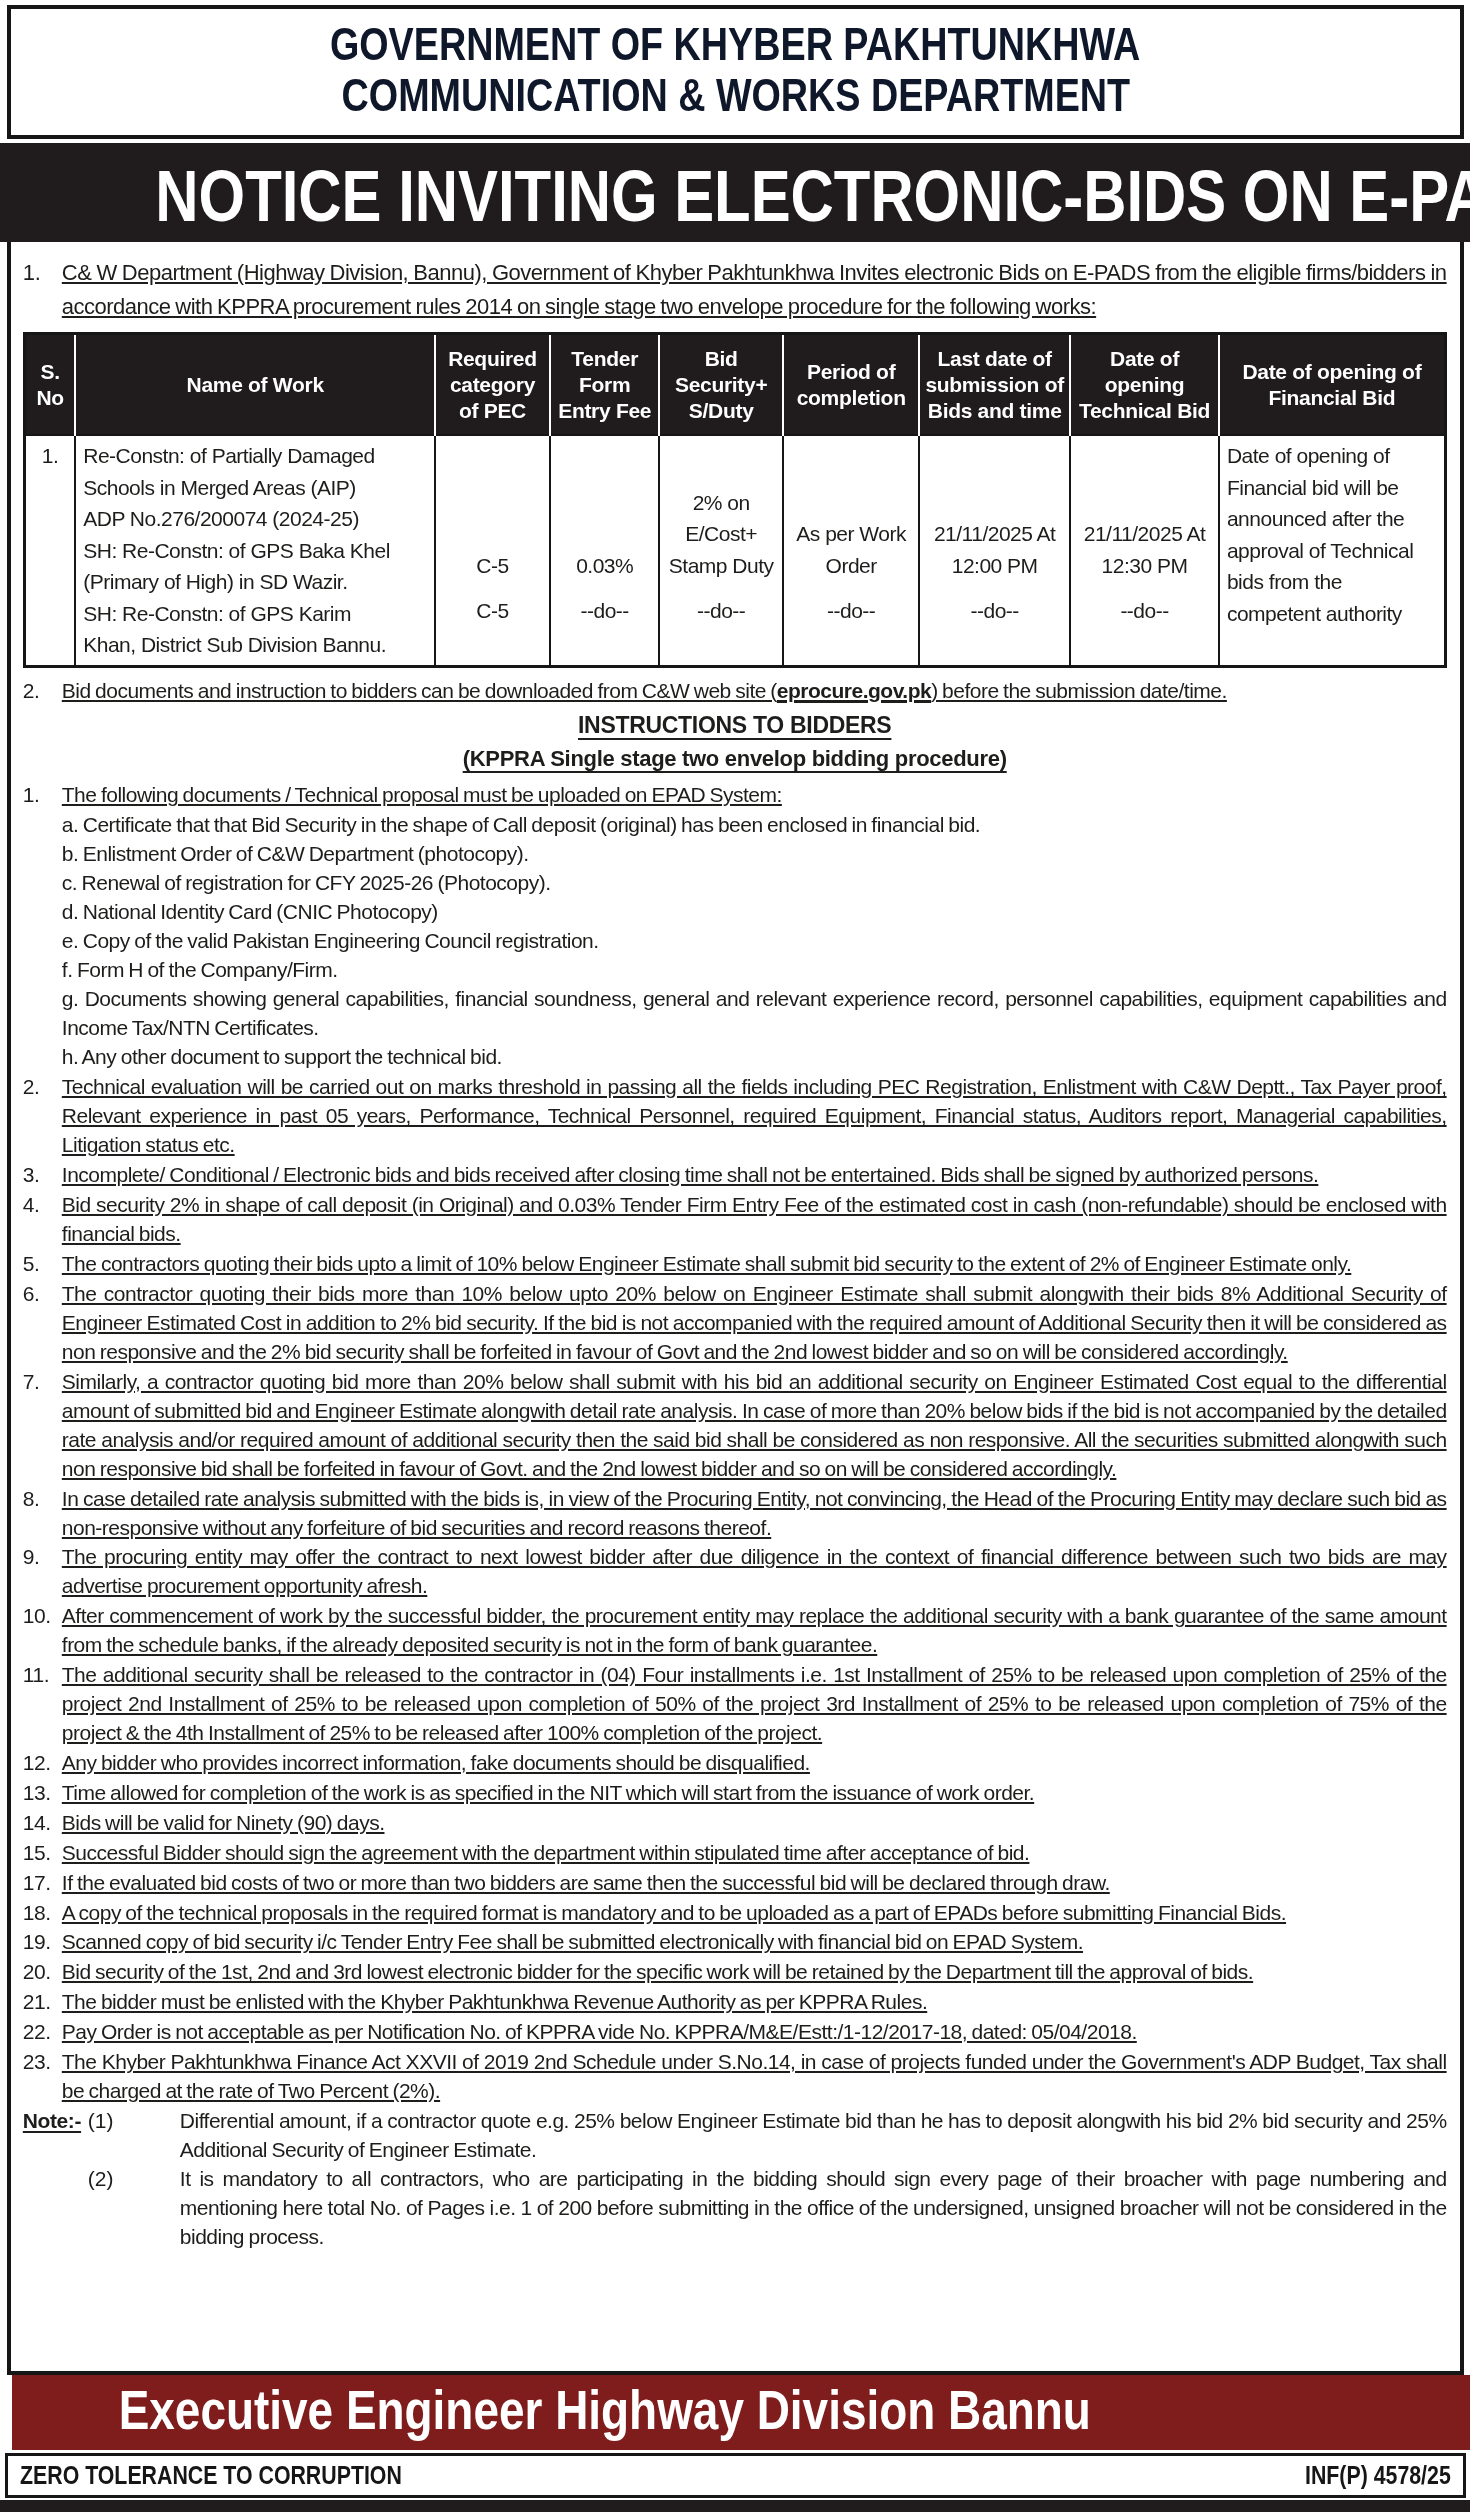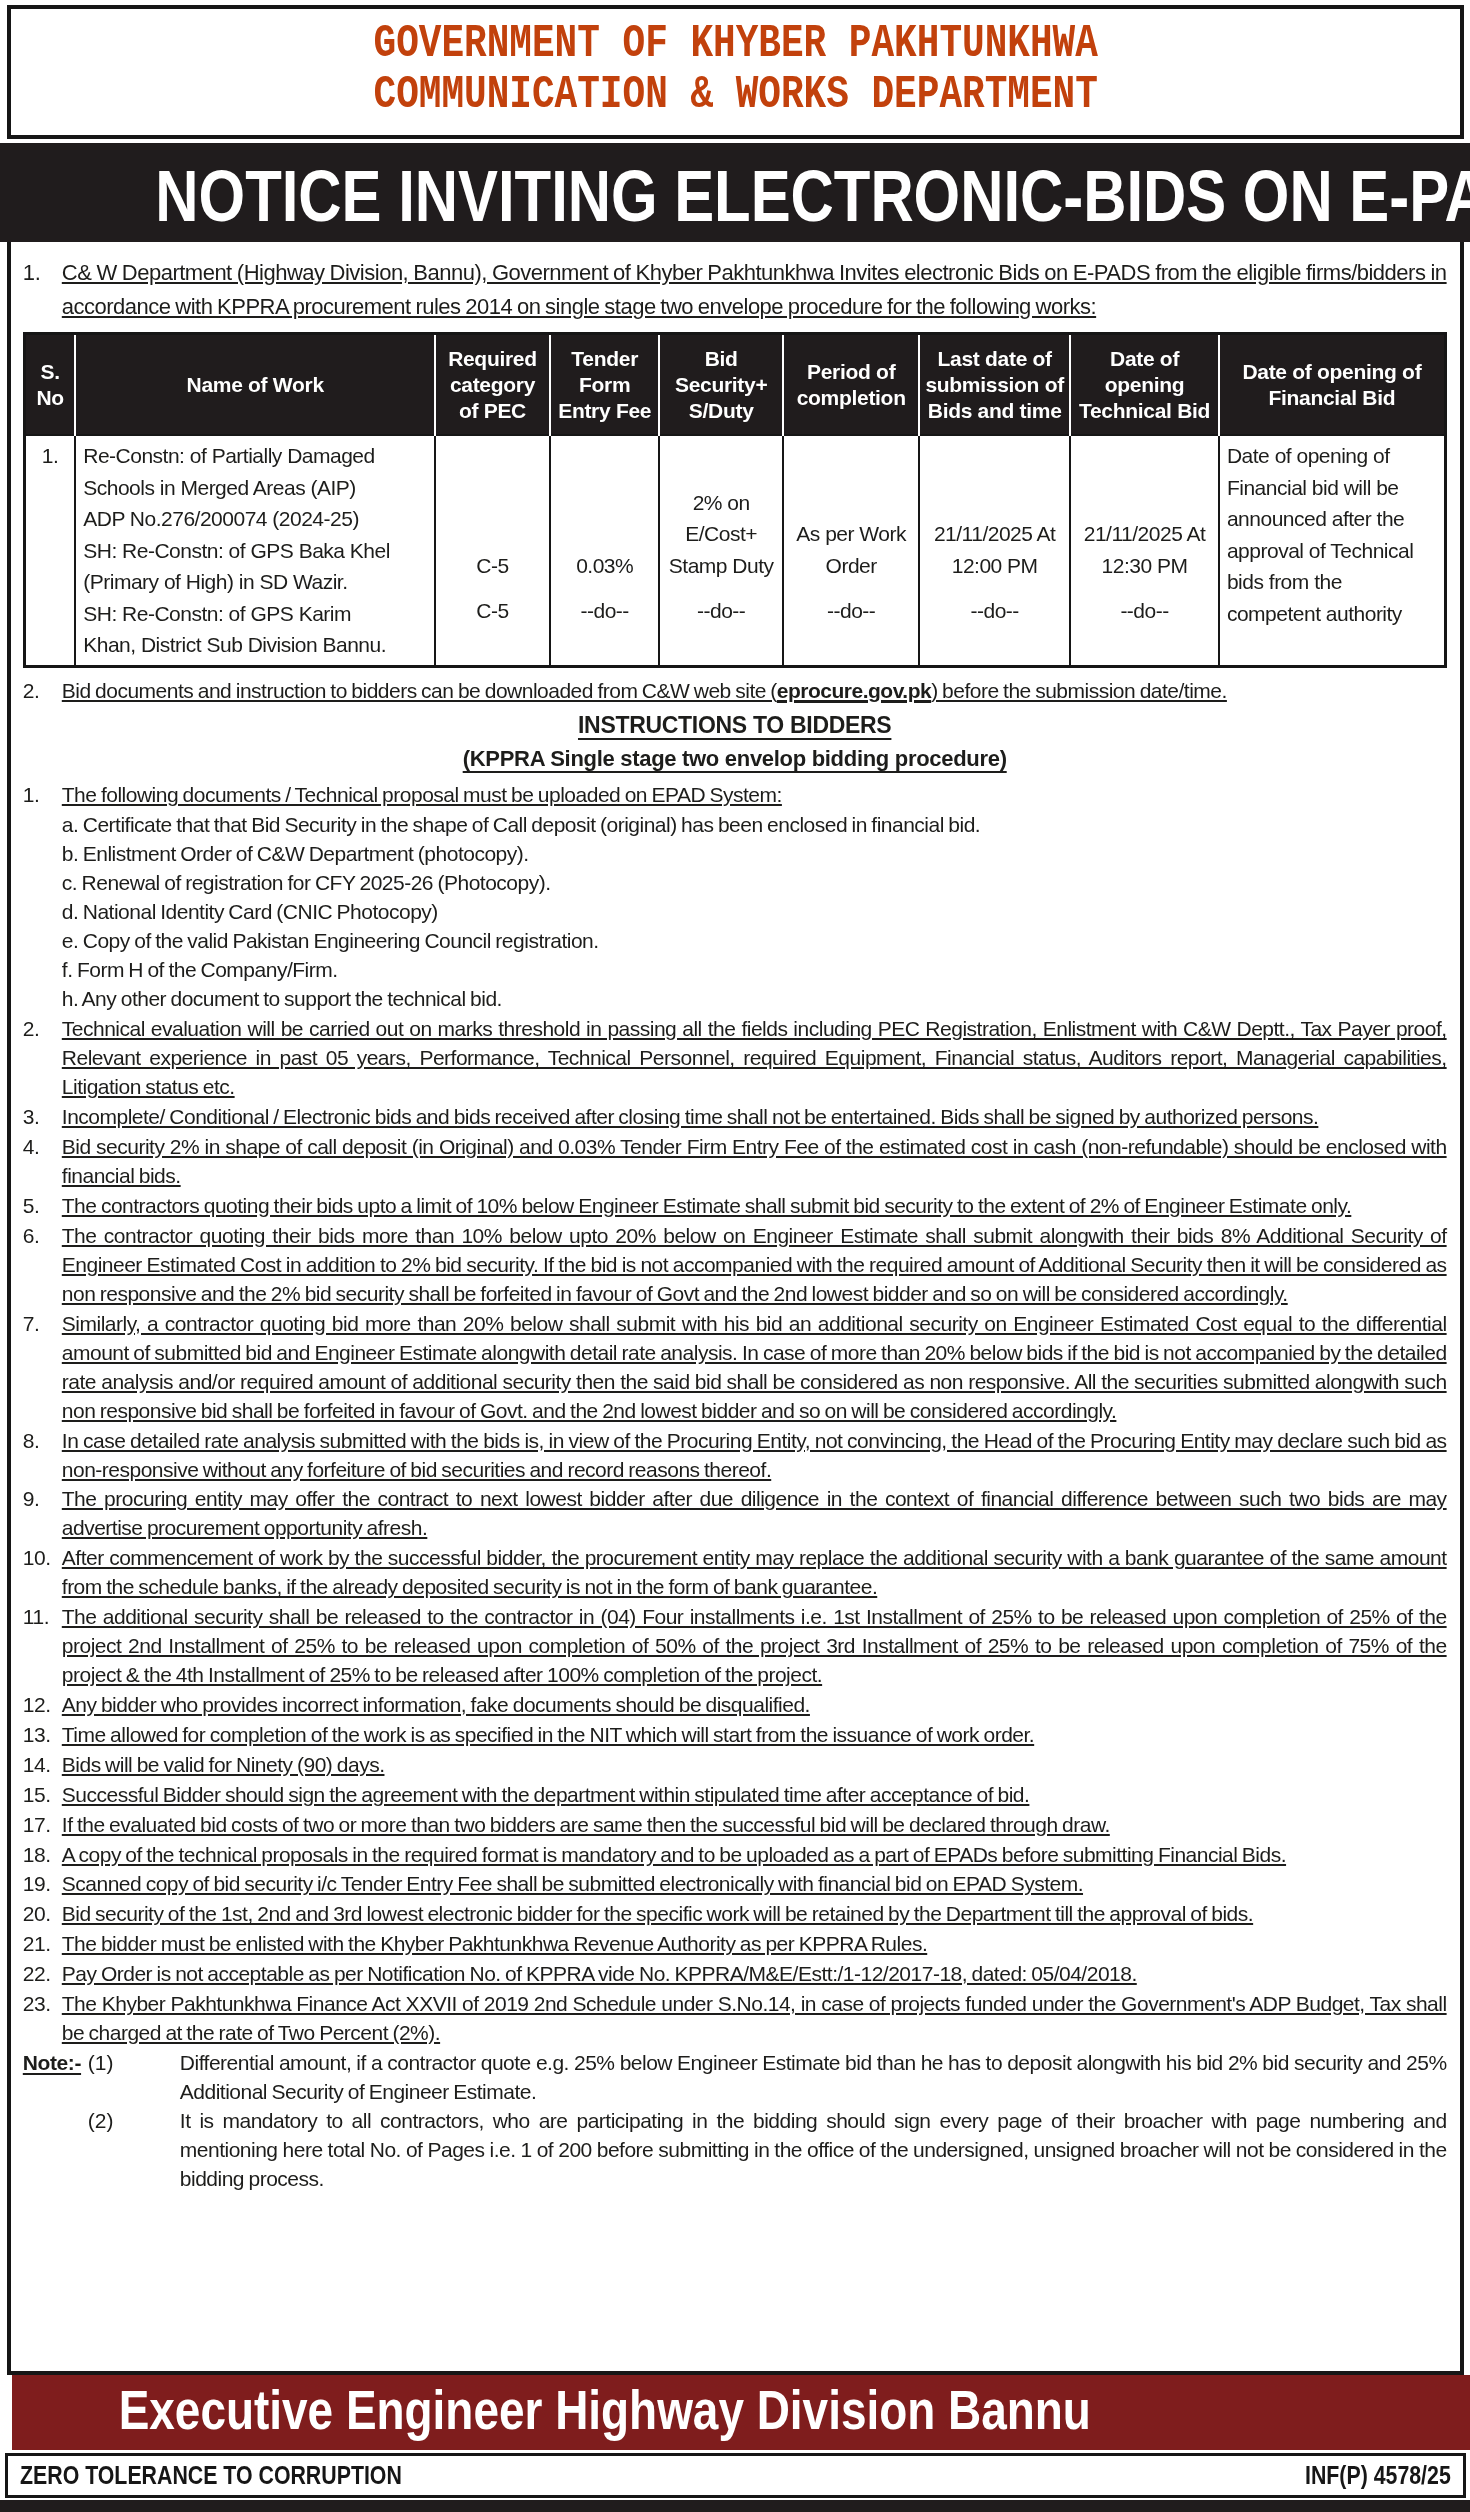--- a/index.html
+++ b/index.html
@@ -10,21 +10,21 @@
   }
   .squeeze { display:inline-block; transform:scaleX(0.82); transform-origin:center center; white-space:nowrap; }
   .squeeze-l { display:inline-block; transform:scaleX(0.82); transform-origin:left center; white-space:nowrap; }
   .squeeze-r { display:inline-block; transform:scaleX(0.82); transform-origin:right center; white-space:nowrap; }
 
   
   .header-box {
     margin:5.1px 6.8px 0 6.8px; border:4.3px solid #161616; background:#fff;
     text-align:center; padding:10.2px 0 13.6px 0;
   }
-  .header-line { font-weight:bold; font-size:46px; line-height:51px; letter-spacing:0; color:#c2410c;font-family:Liberation Mono, monospace; }
+  .header-line { font-weight:bold; font-size:46px; line-height:51px; letter-spacing:0; color:#0f172a; }
 
   
   .banner {
     background:#201c1d; color:#ffffff; text-align:center;
     margin-top:4.3px; padding:13.6px 0 8.5px 0;
   }
   .banner-title { font-weight:bold; font-size:73px; line-height:77px; }
   .banner-sub   { font-weight:bold; font-size:44px; line-height:48px; }
 
   
@@ -190,20 +190,21 @@
     <div class="li ins">
       <span class="num">1.</span>
       <span class="txt">The following documents / Technical proposal must be uploaded on EPAD System:</span>
     </div>
     <div class="sub-item">a. Certificate that that Bid Security in the shape of Call deposit (original) has been enclosed in financial bid.</div>
     <div class="sub-item">b. Enlistment Order of C&amp;W Department (photocopy).</div>
     <div class="sub-item">c. Renewal of registration for CFY 2025-26 (Photocopy).</div>
     <div class="sub-item">d. National Identity Card (CNIC Photocopy)</div>
     <div class="sub-item">e. Copy of the valid Pakistan Engineering Council registration.</div>
     <div class="sub-item">f. Form H of the Company/Firm.</div>
+    <div class="sub-item">g. Documents showing general capabilities, financial soundness, general and relevant experience record, personnel capabilities, equipment capabilities and Income Tax/NTN Certificates.</div>
     <div class="sub-item">h. Any other document to support the technical bid.</div>
 
     <div class="li ins">
         <span class="num">2.</span>
         <span class="txt">Technical evaluation will be carried out on marks threshold in passing all the fields including PEC Registration, Enlistment with C&amp;W Deptt., Tax Payer proof, Relevant experience in past 05 years, Performance, Technical Personnel, required Equipment, Financial status, Auditors report, Managerial capabilities, Litigation status etc.</span>
       </div>
     <div class="li ins">
         <span class="num">3.</span>
         <span class="txt">Incomplete/ Conditional / Electronic bids and bids received after closing time shall not be entertained. Bids shall be signed by authorized persons.</span>
       </div>

